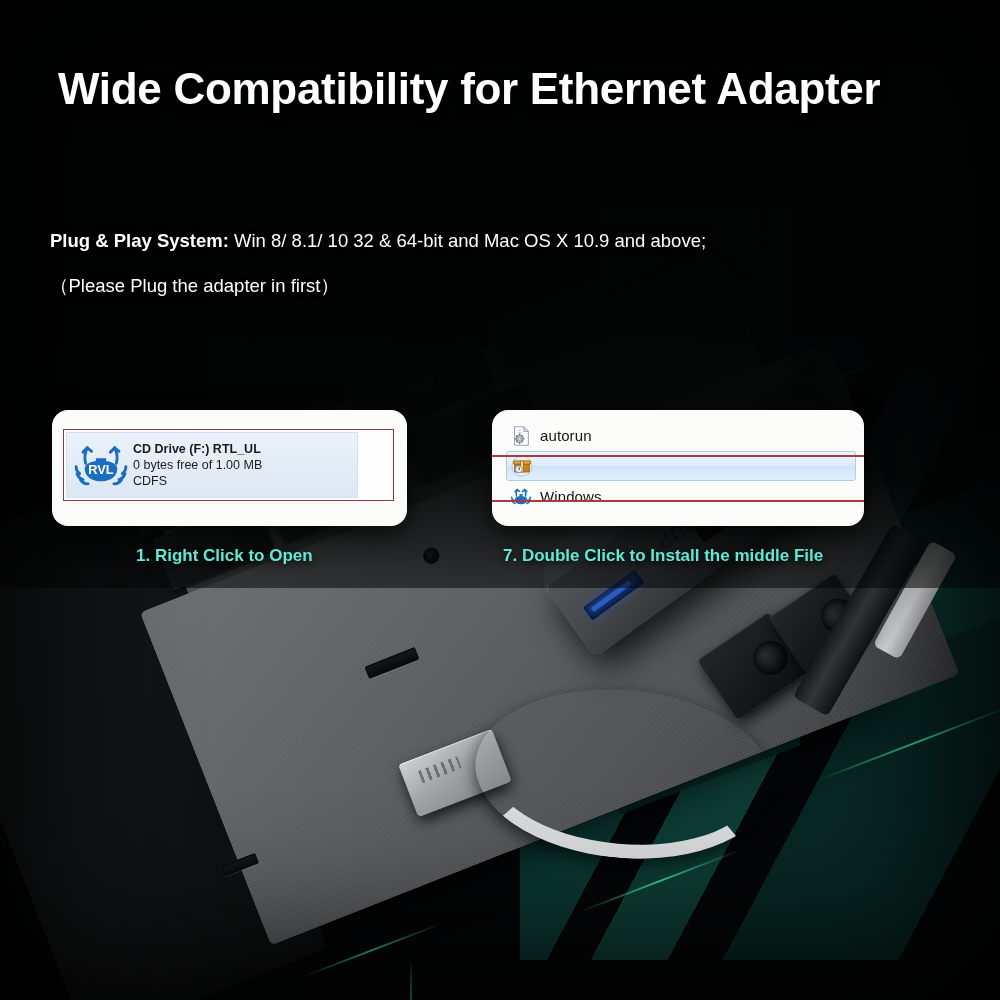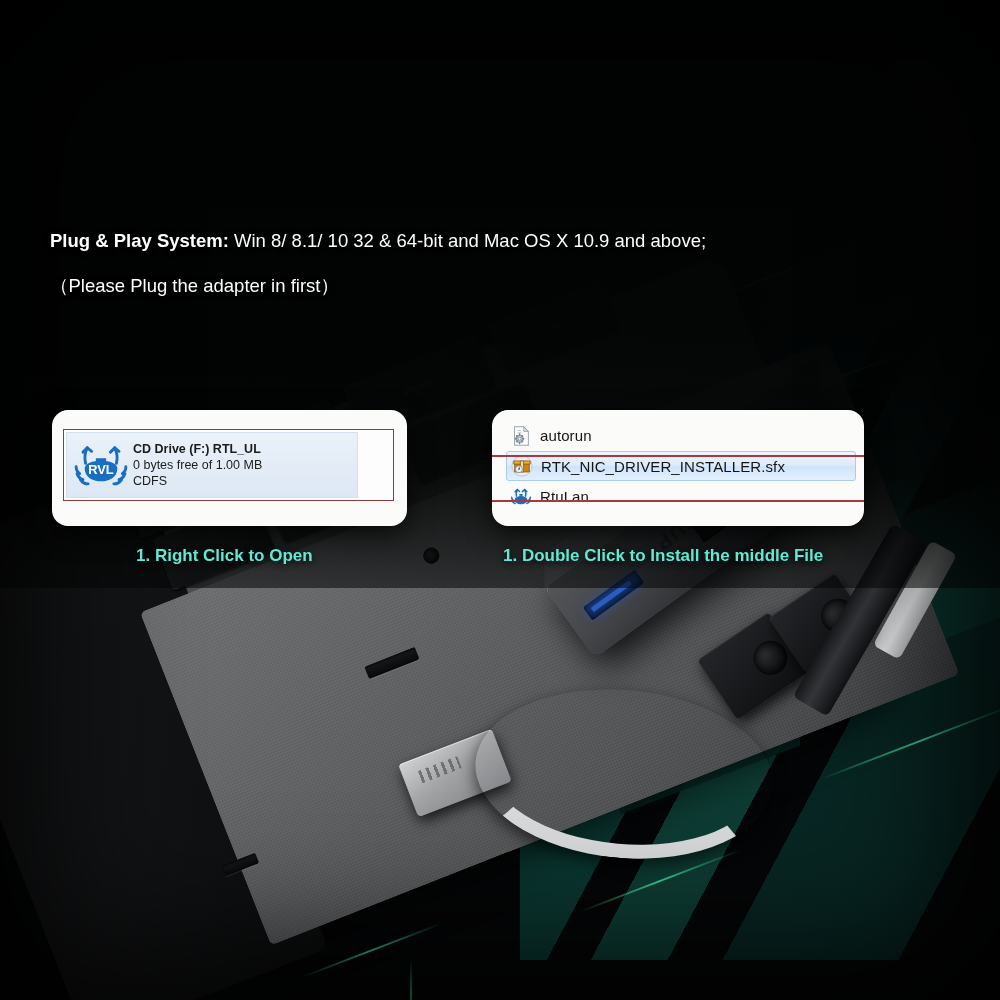--- a/index.html
+++ b/index.html
@@ -264,20 +264,21 @@
       <div class="hole"></div>
     </div>
     <div class="eth-cable" style="left:84%;top:52%;"></div>
 
     <div class="top-shade"></div>
     <div class="edge-fade"></div>
   </div>
 
   <div class="content">
 
+    <div class="page-title">Wide Compatibility for Ethernet Adapter</div>
 
     <div class="spec-block">
       <div class="spec-line">
         <span class="lbl">Plug &amp; Play System:</span><span> Win 8/ 8.1/ 10  32 &amp; 64-bit and Mac OS X 10.9 and above;</span>
       </div>
       <div class="note-line">（Please Plug the adapter in first）</div>
     </div>
 
     <div class="card" id="card-left">
       <div class="redbox">
@@ -330,43 +331,42 @@
         <div class="file-row sel">
           <svg class="ficon" viewBox="0 0 24 24">
             <circle cx="12" cy="12" r="11" fill="#e9eef4" stroke="#b9c3cd" stroke-width="1"></circle>
             <path d="M4 9.5 h16 v9 H4 Z" fill="#c98418" stroke="#8a5a0e" stroke-width=".9"></path>
             <path d="M3 6.5 h18 v3.4 H3 Z" fill="#f0ad3c" stroke="#8a5a0e" stroke-width=".9"></path>
             <path d="M10.3 6.5 h3.4 v12 h-3.4 Z" fill="#f7d79a" stroke="#8a5a0e" stroke-width=".8"></path>
             <circle cx="8.6" cy="15.5" r="3.8" fill="#f3f6f9" stroke="#7b858f" stroke-width=".9"></circle>
             <circle cx="8.6" cy="15.5" r="1.2" fill="#8d969f"></circle>
             <path d="M8.6 12.4 l1.6 2.2 -1.6 .9 Z" fill="#5d666f"></path>
           </svg>
-          <span class="fname">RTK_NIC_DRIVER_INSTALLER.sfx</span>
         </div>
 
         <div class="file-row">
           <svg class="ficon" viewBox="0 0 24 24">
             <g fill="none" stroke="#1a6ec0" stroke-width="1.7" stroke-linecap="round">
               <path d="M7 11 C6 8 7 6 8 4"></path>
                 <path d="M8 4 L5.6 6.2 M8 4 L10.4 6"></path>
               <path d="M17 11 C18 8 17 6 16 4"></path>
                 <path d="M16 4 L13.6 6.2 M16 4 L18.4 6"></path>
               <path d="M4 16 C2.4 15 1.8 13.6 1.8 12.2"></path>
               <path d="M20 16 C21.6 15 22.2 13.6 22.2 12.2"></path>
               <path d="M5.6 19 C3.8 18.6 2.6 17.2 2 15.8"></path>
               <path d="M18.4 19 C20.2 18.6 21.4 17.2 22 15.8"></path>
             </g>
             <path d="M10.2 8.6 h3.6 v2 h-1.2 v1.6 h-1.2 v-1.6 h-1.2 z" fill="#1a6ec0"></path>
             <ellipse cx="12" cy="15.4" rx="7" ry="4.4" fill="#1a6ec0"></ellipse>
           </svg>
-          <span class="fname">RtuLan</span>
+          <span class="fname">Windows</span>
         </div>
 
       </div>
       <div class="redline" id="rl1"></div>
       <div class="redline" id="rl2"></div>
     </div>
 
     <div class="caption" id="cap-left">1. Right Click to Open</div>
-    <div class="caption" id="cap-right">1. Double Click to Install the middle File</div>
+    <div class="caption" id="cap-right">7. Double Click to Install the middle File</div>
 
   </div>
 </div>
 
 </body></html>

